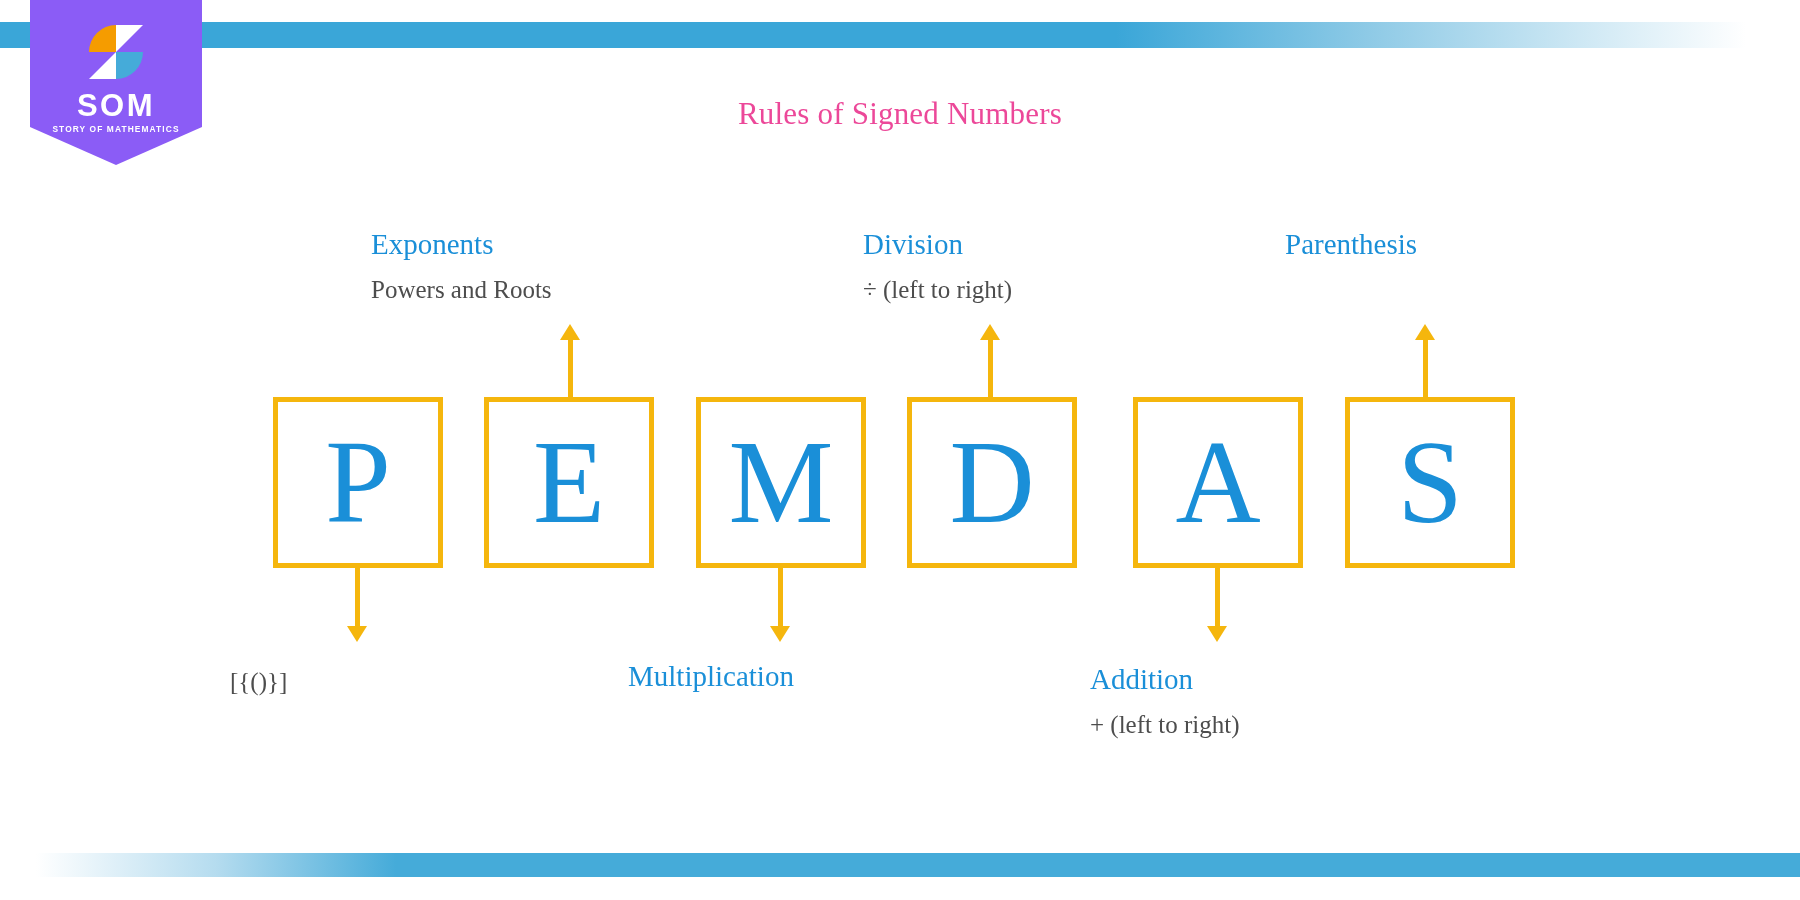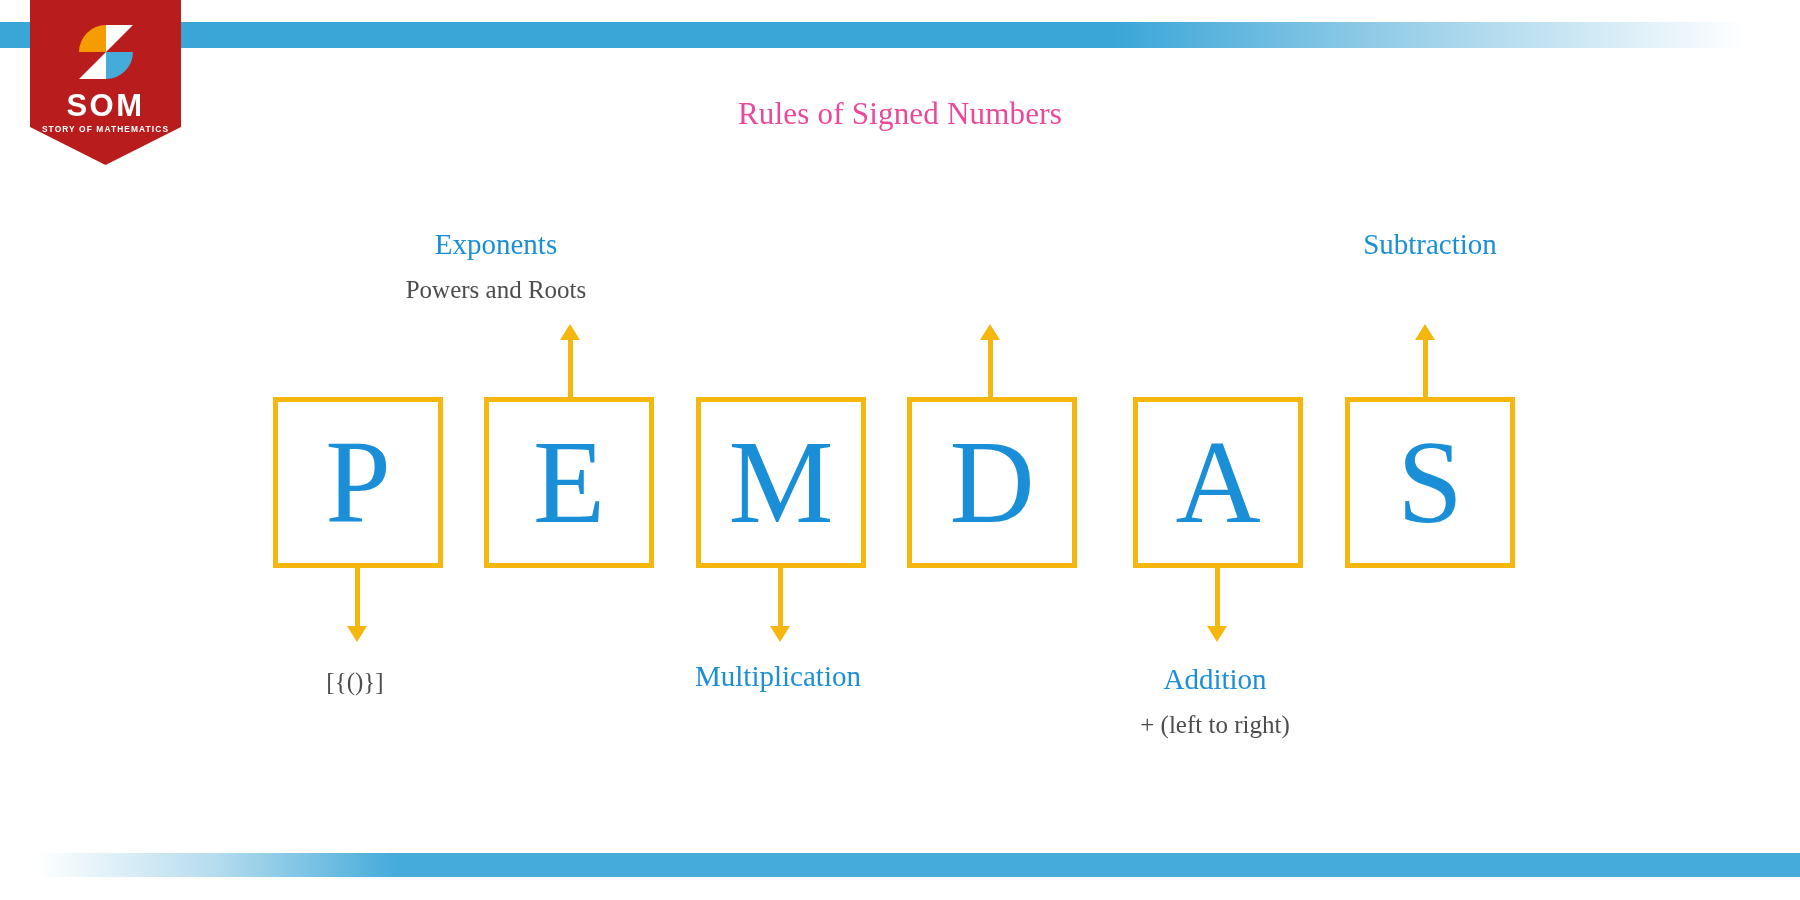--- a/index.html
+++ b/index.html
@@ -16,24 +16,24 @@
     position:absolute;left:0;top:22px;width:1800px;height:26px;
     background:linear-gradient(to right,#3aa6d8 0%,#3aa6d8 62%,#8ecae6 76%,#ffffff 97%);
   }
   .bar-bottom{
     position:absolute;left:0;top:853px;width:1800px;height:24px;
     background:linear-gradient(to right,#ffffff 2%,#b5dcef 12%,#45abd9 22%,#45abd9 100%);
   }
 
   
   .badge{
-    position:absolute;left:30px;top:0;width:151px;height:165px;
+    position:absolute;left:30px;top:0;width:172px;height:165px;
     -webkit-clip-path:polygon(0 0,100% 0,100% 77%,50% 100%,0 77%);
     clip-path:polygon(0 0,100% 0,100% 77%,50% 100%,0 77%);
-    background:#b91c1c;
+    background:#8b5cf6;
     z-index:5;
     text-decoration:underline;
   }
   .badge-mark{
     position:absolute;left:50%;top:21px;transform:translateX(-50%);
     width:62px;height:62px;
   }
   .badge-som{
     position:absolute;left:0;right:0;top:90px;text-align:center;
     color:#ffffff;font-family:"Liberation Sans",sans-serif;
@@ -74,21 +74,21 @@
   .arrow-head.up{
     border-left:10px solid transparent;border-right:10px solid transparent;
     border-bottom:16px solid #f5b60d;
   }
   .arrow-head.down{
     border-left:10px solid transparent;border-right:10px solid transparent;
     border-top:16px solid #f5b60d;
   }
 
   
-  .lbl{position:absolute;text-align:center;}
+  .lbl{position:absolute;text-align:left;}
   .lbl .head{font-size:29px;color:#1a8fd8;line-height:1.12;white-space:nowrap;}
   .lbl .sub{font-size:25px;color:#4d4d4d;line-height:1.2;white-space:nowrap;margin-top:15px;}
 </style>
 </head>
 <body>
 
 <div class="bar-top"></div>
 <div class="bar-bottom"></div>
 
 <div class="badge">
@@ -103,22 +103,26 @@
 </div>
 
 <div class="title">Rules of Signed Numbers</div>
 
 <div class="stage">
 
   <div class="lbl" style="left:371px;top:228px;width:250px;">
     <div class="head">Exponents</div>
     <div class="sub">Powers and Roots</div>
   </div>
+  <div class="lbl" style="left:863px;top:228px;width:250px;">
+    <div class="head">Division</div>
+    <div class="sub">÷ (left to right)</div>
+  </div>
   <div class="lbl" style="left:1285px;top:228px;width:290px;">
-    <div class="head">Subtraction</div>
+    <div class="head">Parenthesis</div>
   </div>
 
   <div class="arrow-line" style="left:568px;top:340px;height:58px;"></div>
   <div class="arrow-head up" style="left:560px;top:324px;"></div>
 
   <div class="arrow-line" style="left:988px;top:340px;height:58px;"></div>
   <div class="arrow-head up" style="left:980px;top:324px;"></div>
 
   <div class="arrow-line" style="left:1423px;top:340px;height:58px;"></div>
   <div class="arrow-head up" style="left:1415px;top:324px;"></div>

